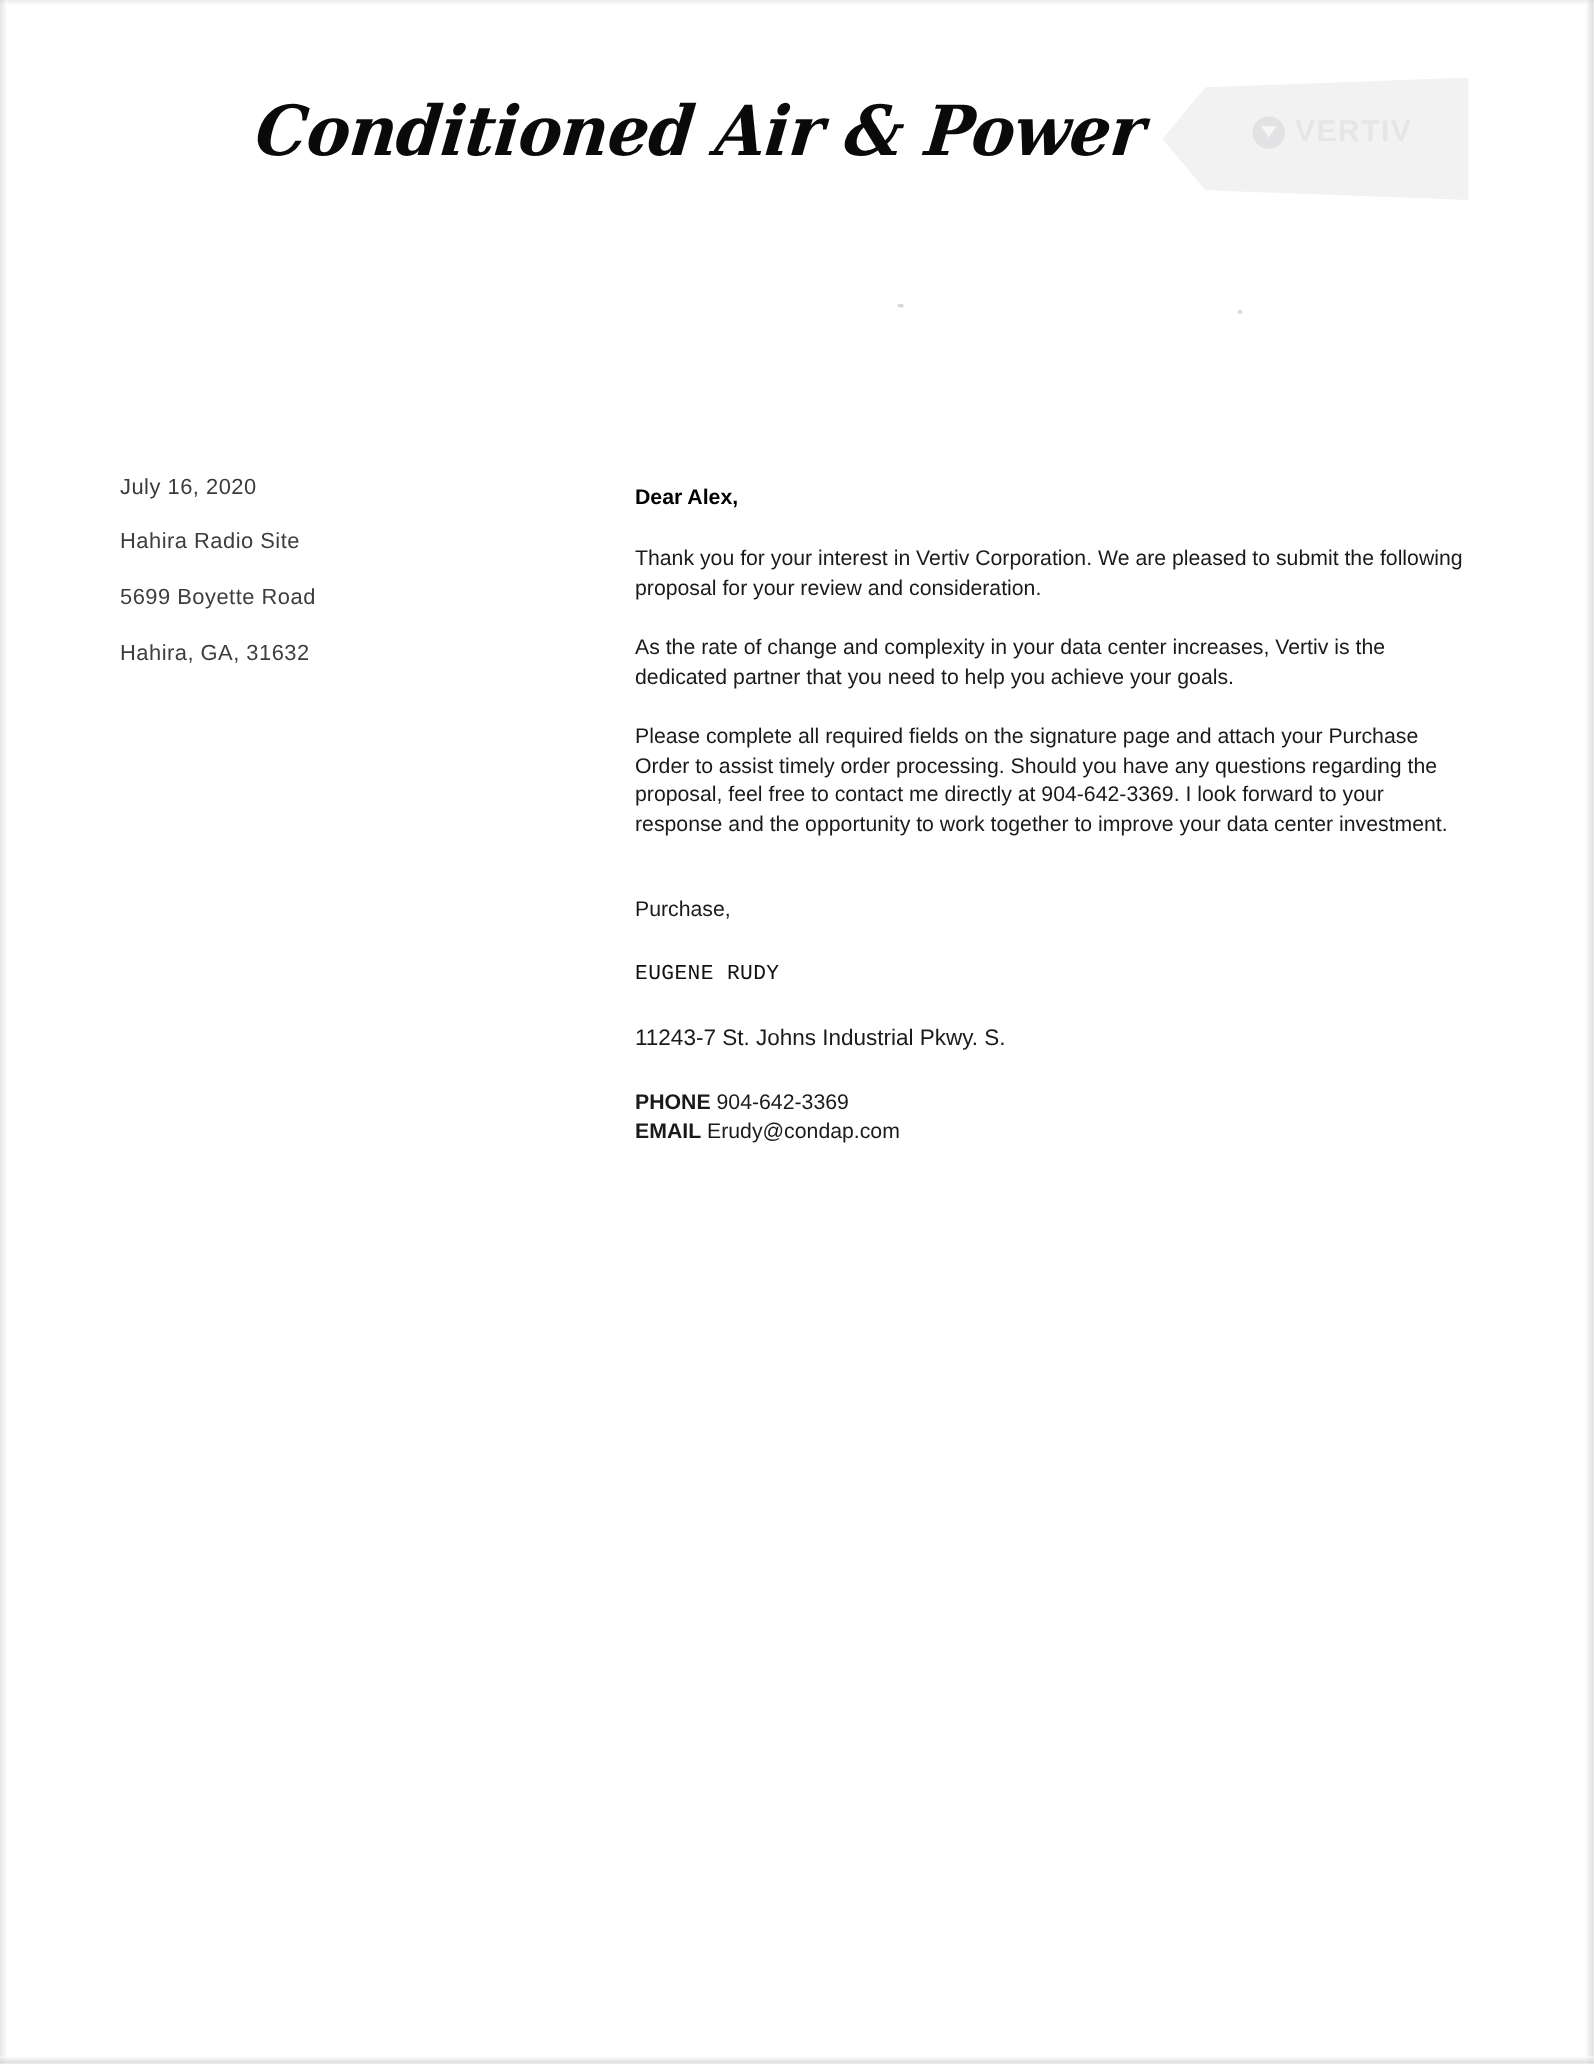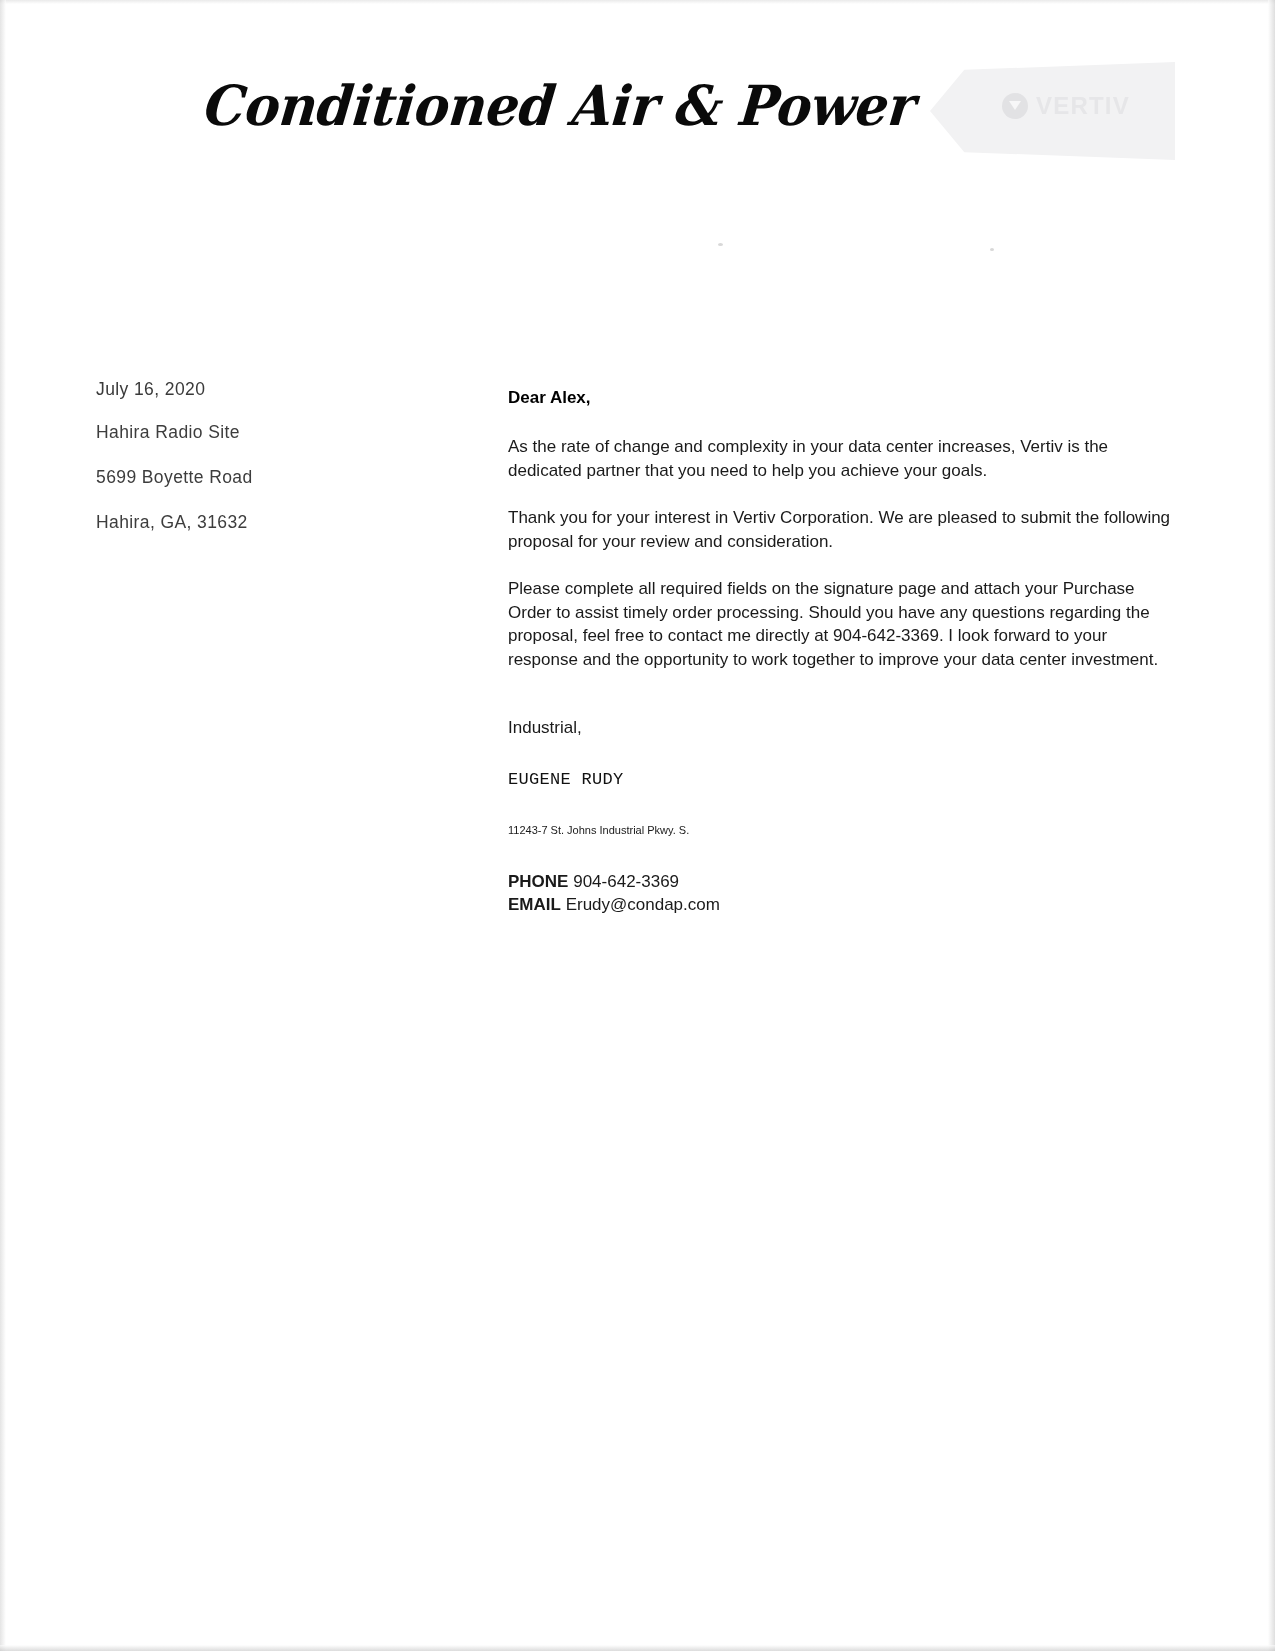--- a/index.html
+++ b/index.html
@@ -183,21 +183,21 @@
   }
   .sig-name {
     font-size: 17px;
     line-height: 23px;
     color: #111;
     letter-spacing: .3px;
     margin-bottom: 28px;
     font-family: Liberation Mono, monospace;
   }
   .sig-address {
-    font-size: 11px;
+    font-size: 18px;
     line-height: 23px;
     color: #1a1a1a;
     margin-bottom: 28px;
   }
   .contact-line {
     font-size: 17px;
     line-height: 23px;
     color: #1a1a1a;
   }
   .contact-label {
@@ -229,27 +229,27 @@
 
   <div class="left-col">
     <div class="date-line">July 16, 2020</div>
     <div class="recipient-line">Hahira Radio Site</div>
     <div class="recipient-line">5699 Boyette Road</div>
     <div class="recipient-line">Hahira, GA, 31632</div>
   </div>
 
   <div class="body-col">
     <div class="salutation">Dear Alex,</div>
+    <div class="para">Thank you for your interest in Vertiv Corporation. We are pleased to submit the following proposal for your review and consideration.</div>
     <div class="para">As the rate of change and complexity in your data center increases, Vertiv is the dedicated partner that you need to help you achieve your goals.</div>
-    <div class="para">Thank you for your interest in Vertiv Corporation. We are pleased to submit the following proposal for your review and consideration.</div>
     <div class="para">Please complete all required fields on the signature page and attach your Purchase Order to assist timely order processing.  Should you have any questions regarding the proposal, feel free to contact me directly at 904-642-3369. I look forward to your response and the opportunity to work together to improve your data center investment.</div>
   </div>
 
   <div class="sig-block">
-    <div class="sig-closing">Industrial,</div>
+    <div class="sig-closing">Purchase,</div>
     <div class="sig-name">EUGENE RUDY</div>
     <div class="sig-address">
       <div>11243-7 St. Johns Industrial Pkwy. S.</div>
     </div>
     <div class="contact-line">
       <span class="contact-label">PHONE</span>
       <span>904-642-3369</span>
     </div>
     <div class="contact-line">
       <span class="contact-label">EMAIL</span>

